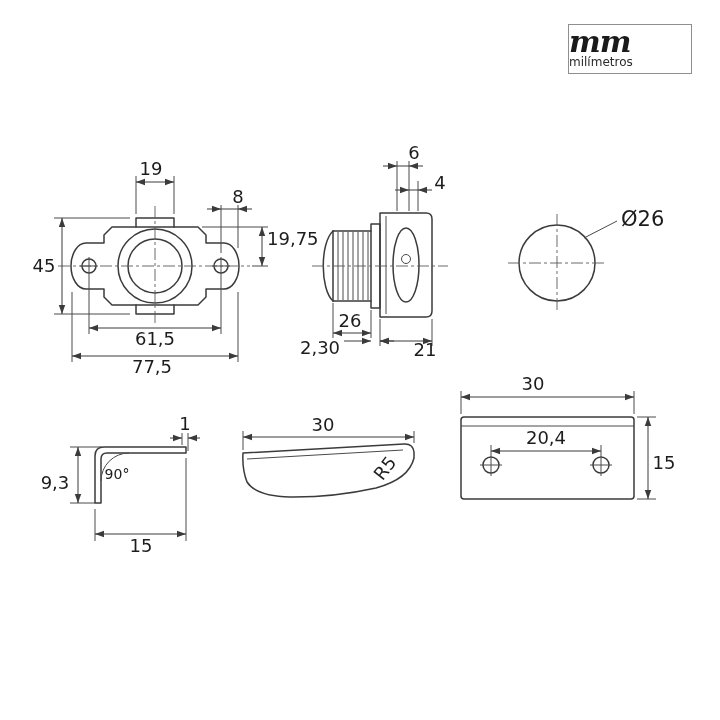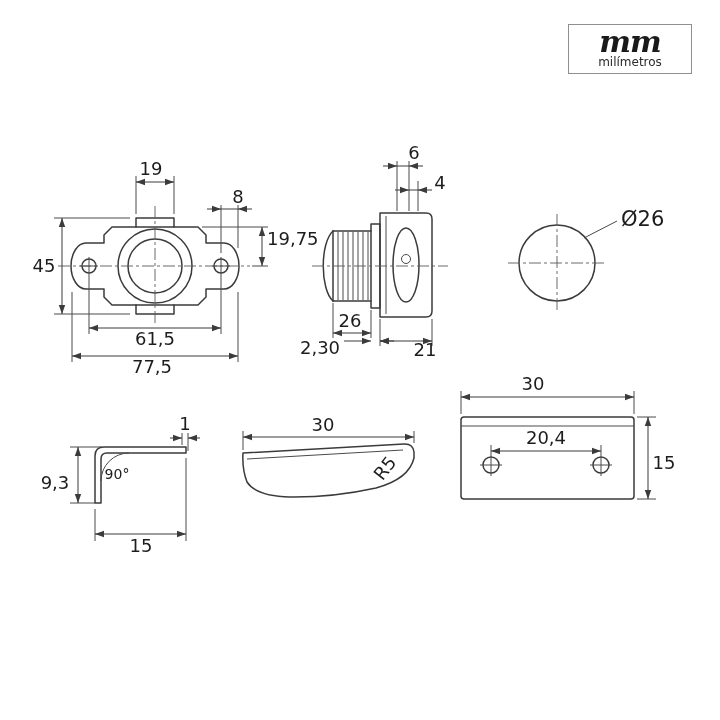--- a/index.html
+++ b/index.html
@@ -1,20 +1,20 @@
 <!DOCTYPE html>
 <html><head>
 <meta charset="utf-8">
 <style>
   html,body{margin:0;padding:0;background:#ffffff;}
   .canvas{position:relative;width:720px;height:720px;background:#ffffff;overflow:hidden;
           font-family:"DejaVu Sans",sans-serif;}
   .logo-box{position:absolute;left:568px;top:24px;width:124px;height:50px;
             border:1.5px solid #8f8f8f;background:#fff;display:flex;flex-direction:column;
-            align-items:center;justify-content:center;box-sizing:border-box;}
+            justify-content:center;box-sizing:border-box;}
   .logo-title{font-family:"DejaVu Serif",serif;font-weight:bold;font-style:italic;
               font-size:30px;line-height:0.85;letter-spacing:-1px;color:#1a1a1a;}
   .logo-sub{font-family:"DejaVu Sans",sans-serif;font-size:12px;color:#2a2a2a;margin-top:1px;}
   svg{position:absolute;left:0;top:0;}
   .ol{fill:none;stroke:#3b3b3b;stroke-width:1.5;stroke-linejoin:round;stroke-linecap:round;}
   .thin{fill:none;stroke:#4a4a4a;stroke-width:1;}
   .dim{fill:none;stroke:#3b3b3b;stroke-width:1;}
   .cl{fill:none;stroke:#5a5a5a;stroke-width:0.9;stroke-dasharray:12 3 3 3;}
   text.t{font:18px "DejaVu Sans",sans-serif;fill:#1c1c1c;}
   text.ts{font:14px "DejaVu Sans",sans-serif;fill:#1c1c1c;}

